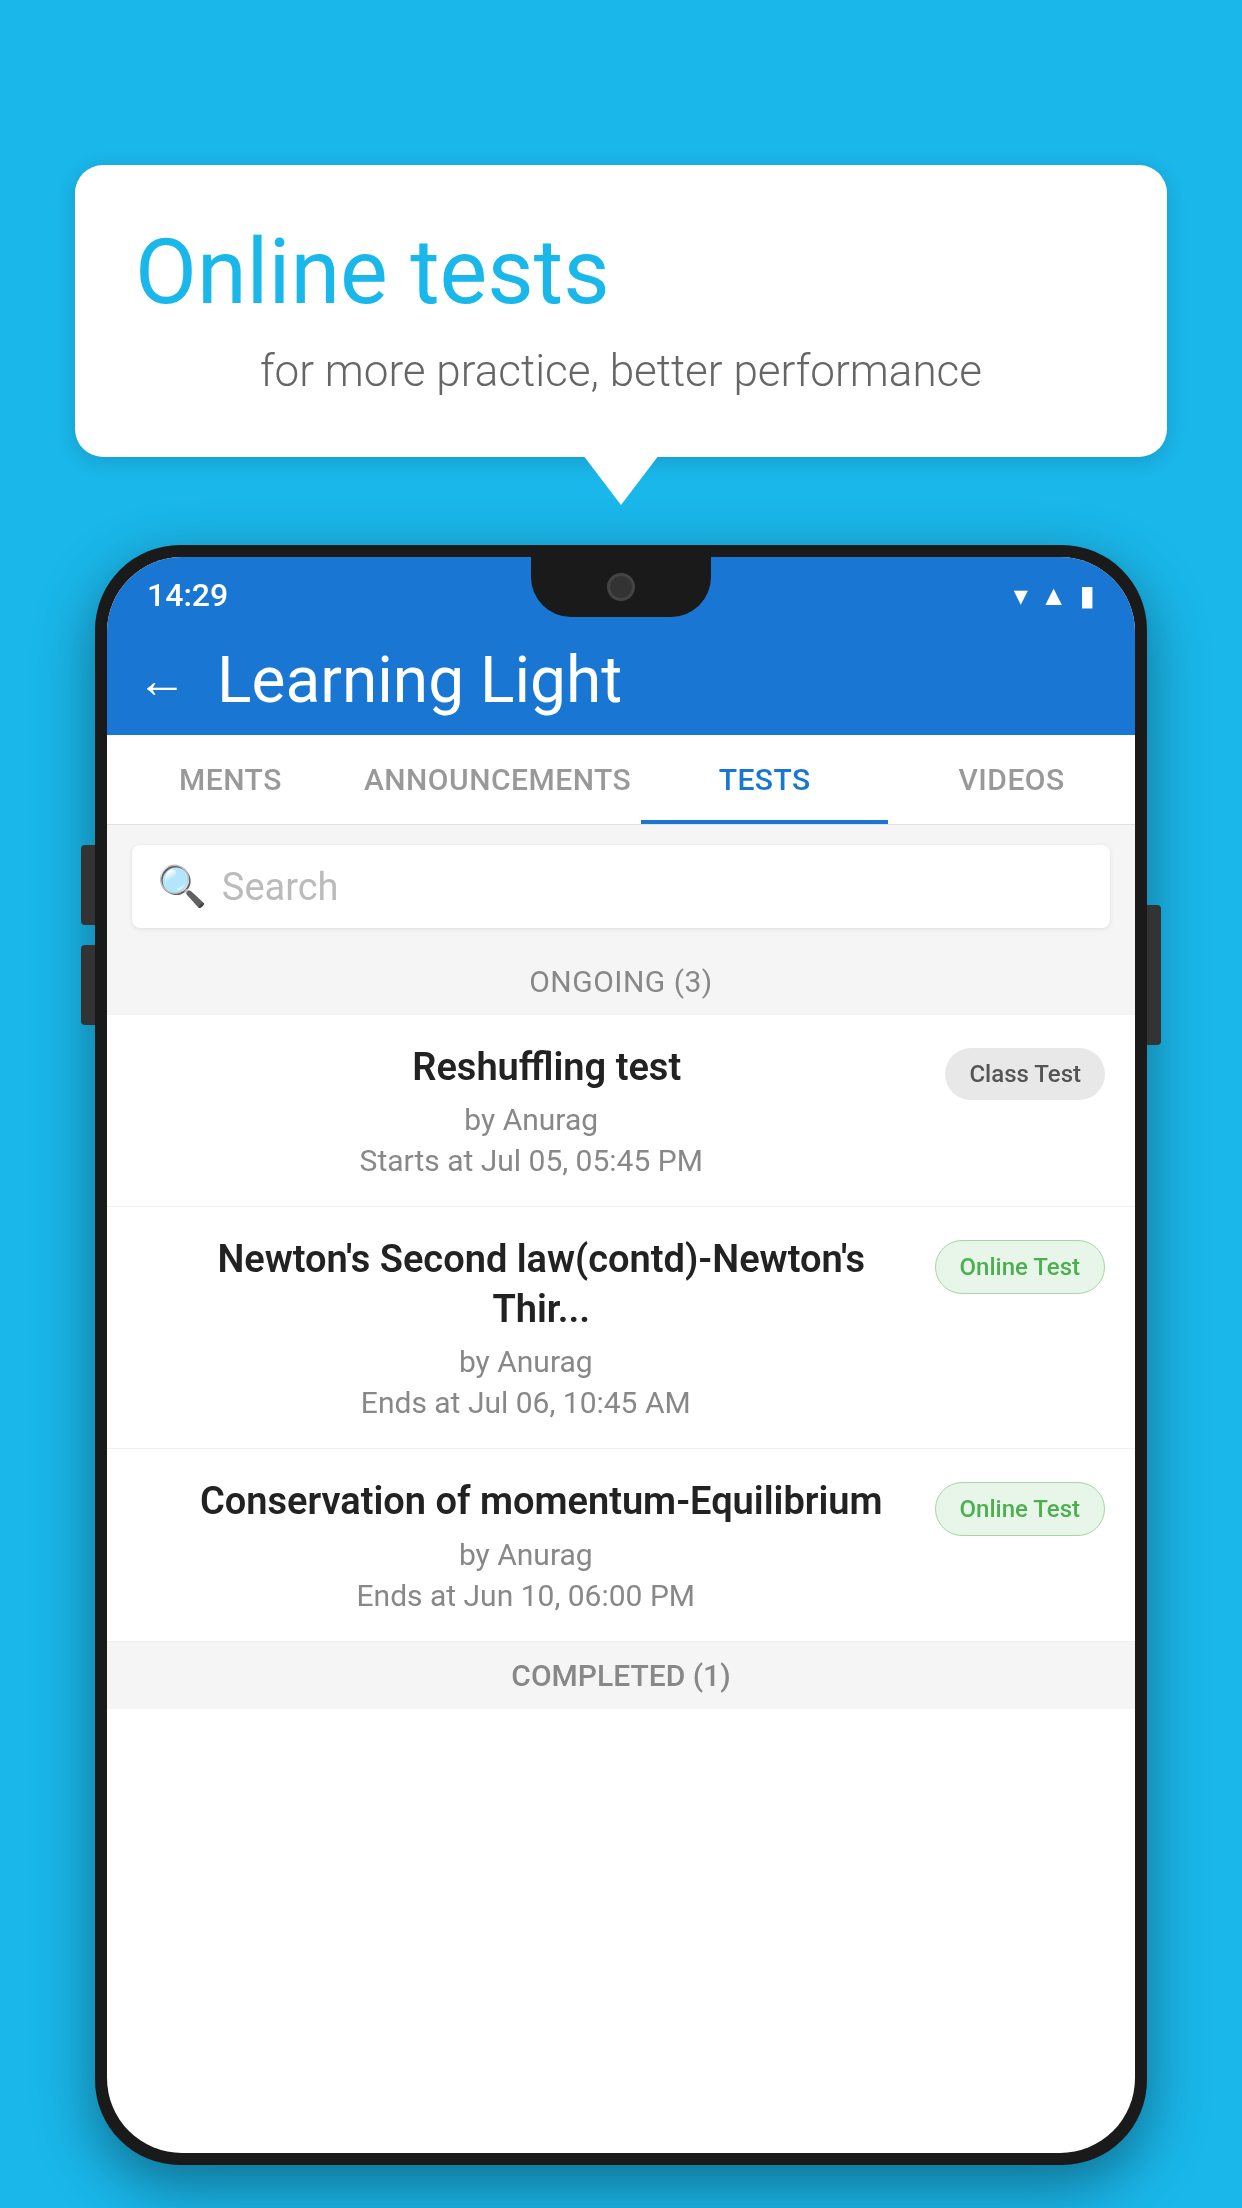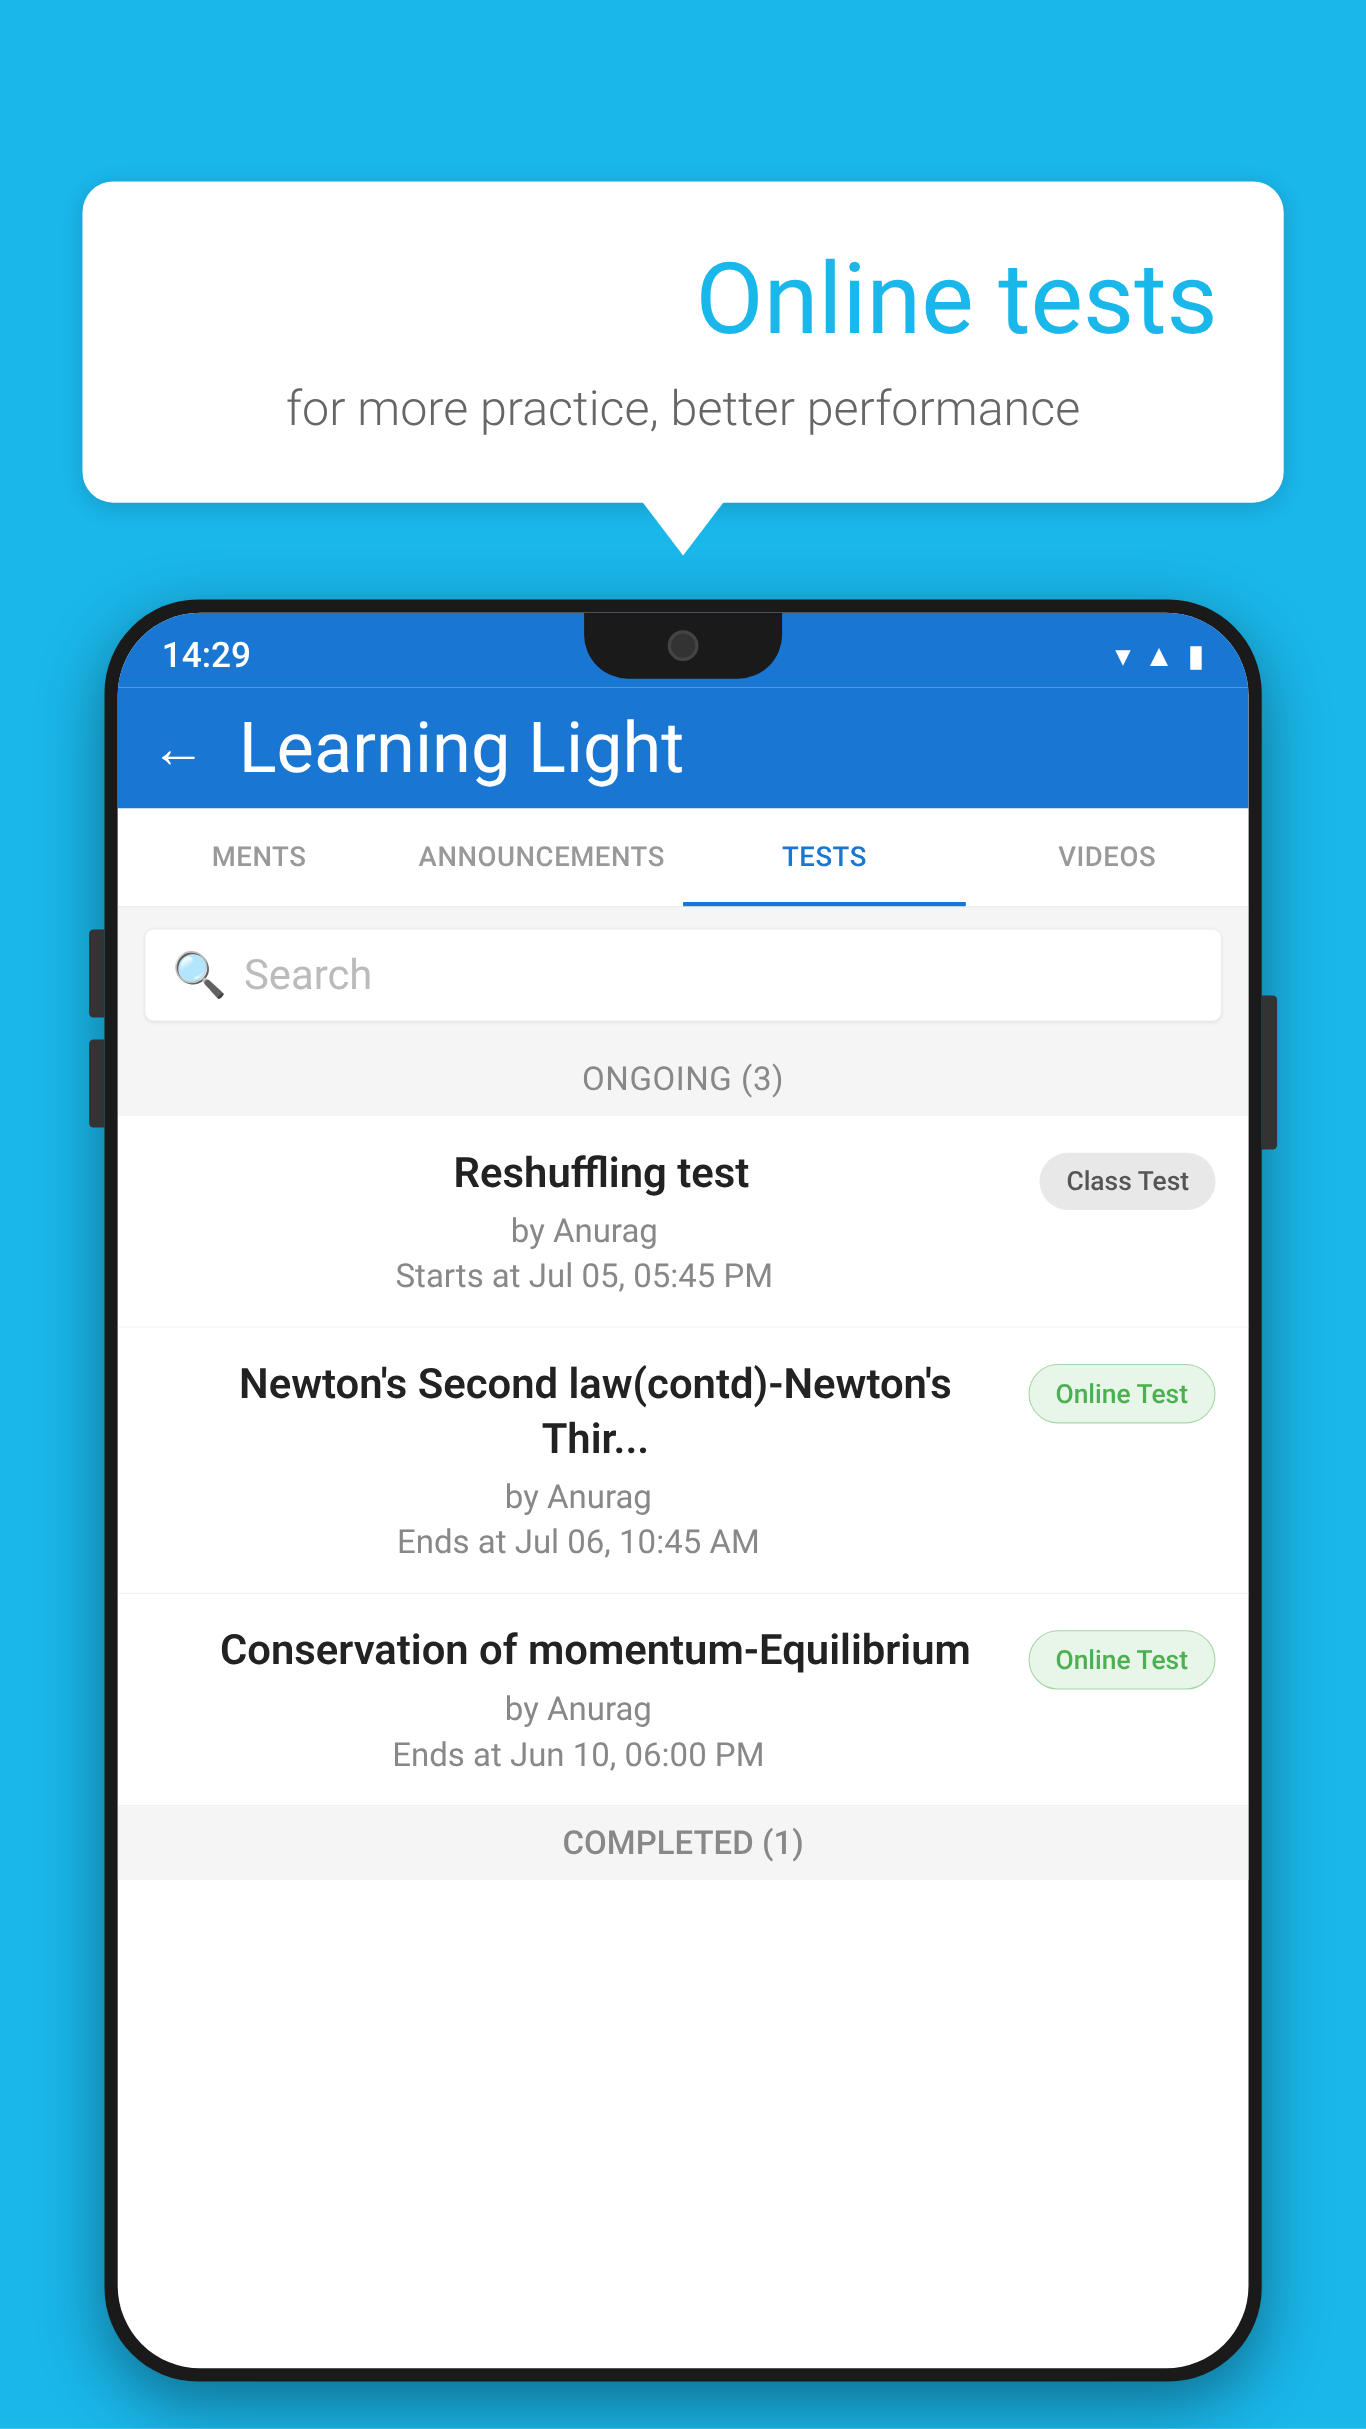--- a/index.html
+++ b/index.html
@@ -35,21 +35,21 @@
       height: 0;
       border-left: 38px solid transparent;
       border-right: 38px solid transparent;
       border-top: 50px solid white;
     }
 
     .bubble-title {
       color: #1ab7ea;
       font-size: 90px;
       font-weight: 400;
-      text-align: right;
+      text-align: left;
       margin-bottom: 20px;
     }
 
     .bubble-subtitle {
       color: #666;
       font-size: 44px;
       text-align: center;
       font-weight: 300;
     }
 
@@ -164,21 +164,21 @@
       border-bottom: 1px solid #e0e0e0;
       height: 90px;
       overflow: hidden;
     }
 
     .tab {
       flex: 1;
       display: flex;
       align-items: center;
       justify-content: center;
-      font-size: 25px;
+      font-size: 30px;
       font-weight: 500;
       color: #999;
       cursor: pointer;
       position: relative;
       padding: 0 10px;
       letter-spacing: 0.5px;
     }
 
     .tab.active {
       color: #1976d2;

